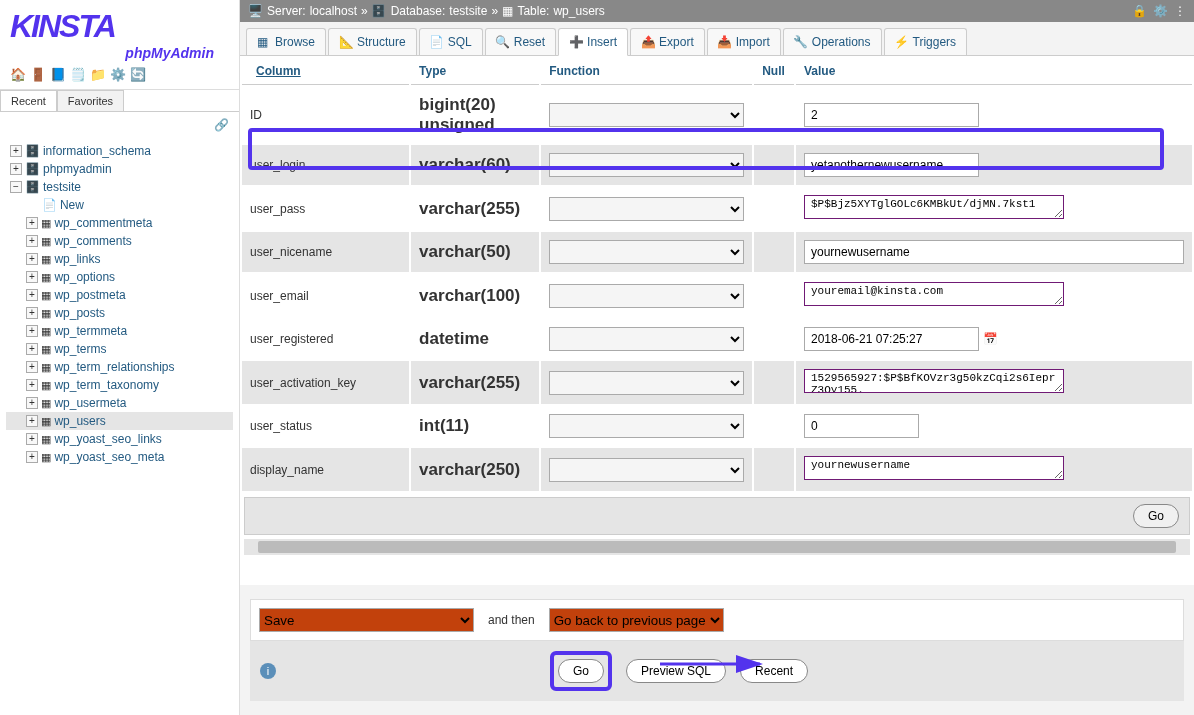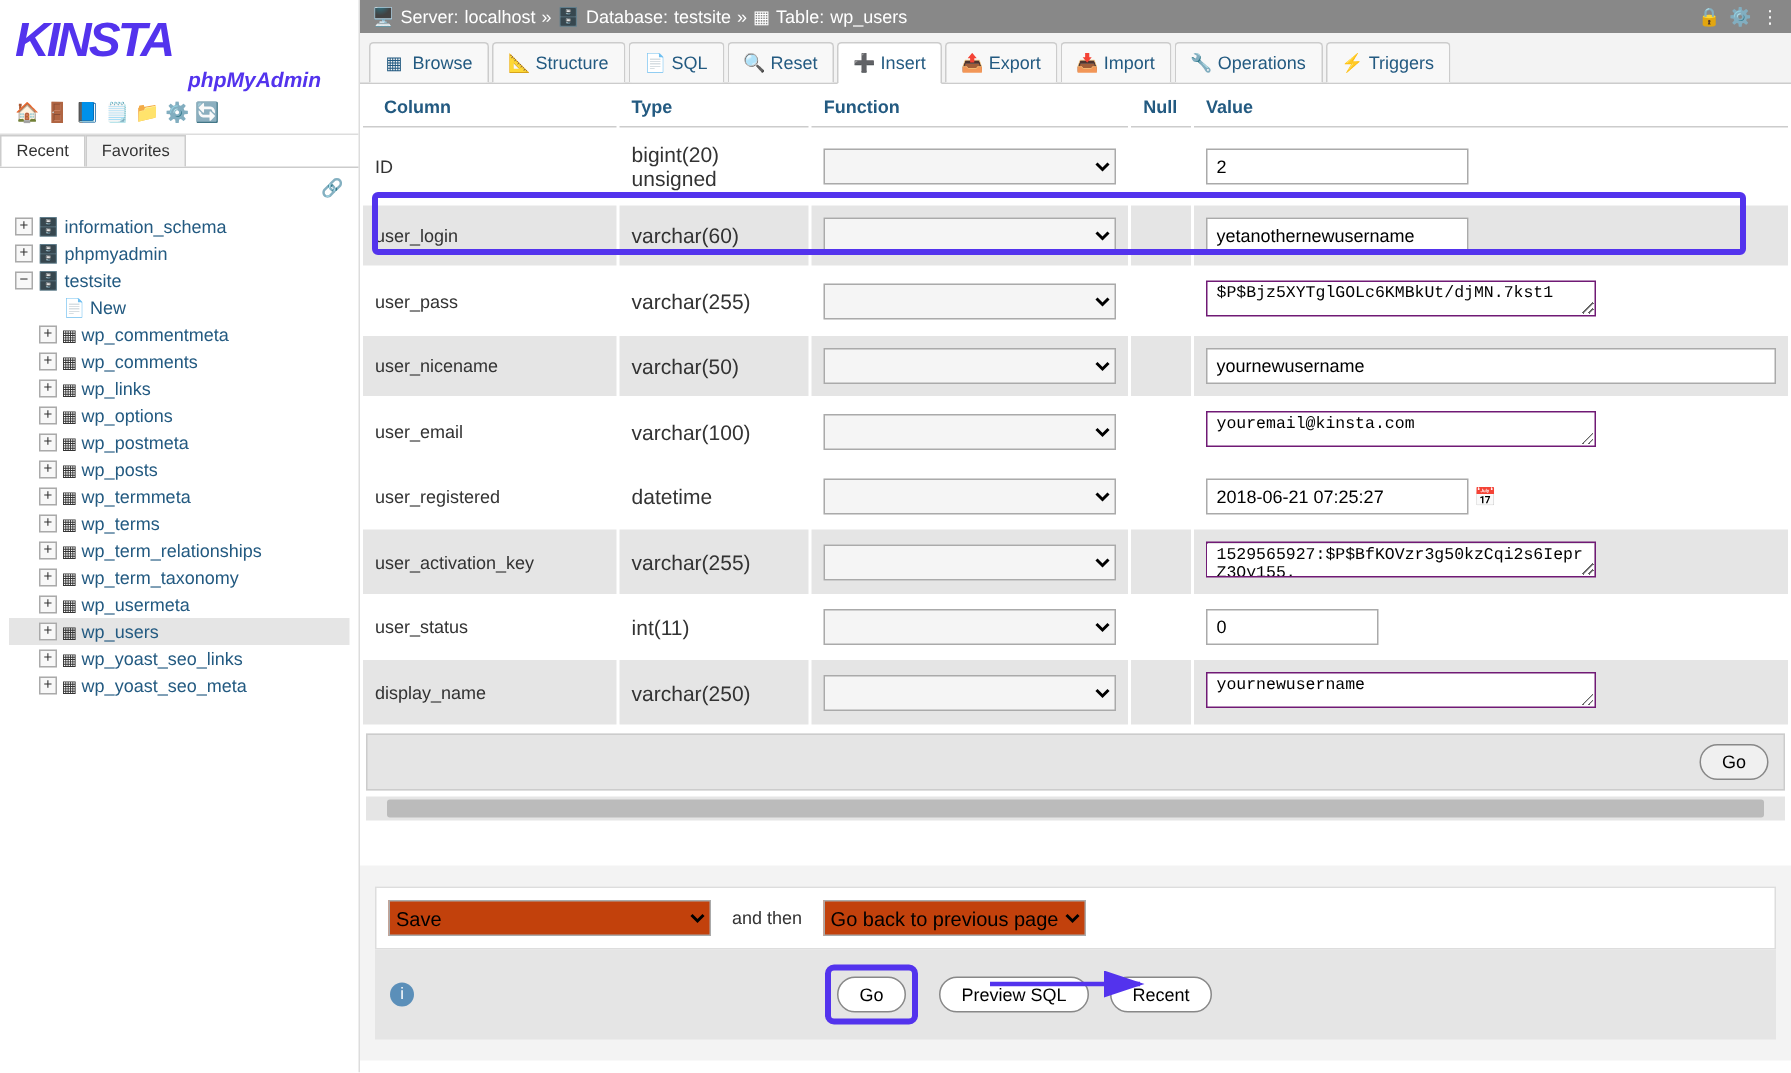--- a/index.html
+++ b/index.html
@@ -25,26 +25,26 @@
 .main { flex: 1; background: #fff; }
 .breadcrumb { background: #888; color: #fff; padding: 4px 8px; font-size: 12px; display: flex; align-items: center; gap: 4px; }
 .bc-link { color: #fff; }
 .bc-icons { margin-left: auto; display: flex; gap: 6px; }
 .tab-bar { background: #f3f3f3; border-bottom: 1px solid #ccc; padding: 6px 6px 0; display: flex; gap: 2px; }
 .tab { padding: 6px 10px; border: 1px solid #ccc; border-bottom: none; background: #f8f8f8; border-radius: 3px 3px 0 0; font-size: 12px; color: #235a81; cursor: pointer; display: flex; align-items: center; gap: 4px; }
 .tab.active { background: #fff; border-bottom: 1px solid #fff; margin-bottom: -1px; }
 .tab-icon { width: 14px; height: 14px; display: inline-block; }
 .insert-table { width: 100%; }
 .insert-table th { text-align: left; padding: 6px 8px; font-size: 12px; color: #235a81; border-bottom: 1px solid #ccc; }
-.insert-table th:first-child { padding-left: 14px; }
+.insert-table th:first-child { padding-left: 14px; text-decoration: underline; }
 .insert-table td { padding: 8px 8px; vertical-align: middle; }
 .row-odd { background: #fff; }
 .row-even { background: #e5e5e5; }
 .col-name { width: 175px; text-align: left; font-size: 12px; }
-.col-type { width: 130px; font-size: 14px; }
+.col-type { width: 130px; font-size: 17px; font-weight: bold; }
 .col-func { width: 210px; }
 .col-null { width: 40px; }
 .col-func select { width: 195px; height: 24px; border: 1px solid #aaa; background: #f5f5f5; }
 input[type=text].val { width: 175px; height: 24px; border: 1px solid #aaa; padding: 0 6px; font-size: 12px; }
 textarea.val { width: 260px; height: 24px; border: 1px solid #701a75; padding: 2px 6px; font-size: 11px; font-family: Liberation Mono, monospace; resize: vertical; }
 .cal-icon { display: inline-block; width: 16px; height: 16px; margin-left: 4px; vertical-align: middle; }
 .highlight-box { position: absolute; border: 4px solid #5333ed; border-radius: 4px; pointer-events: none; }
 .go-bar { text-align: right; padding: 6px 10px; background: #e5e5e5; border: 1px solid #ccc; margin: 4px; }
 .go-btn { padding: 4px 14px; border: 1px solid #888; border-radius: 12px; background: #f0f0f0; cursor: pointer; font-size: 12px; }
 .scroll-bar { height: 16px; background: #e5e5e5; margin: 0 4px; position: relative; }

